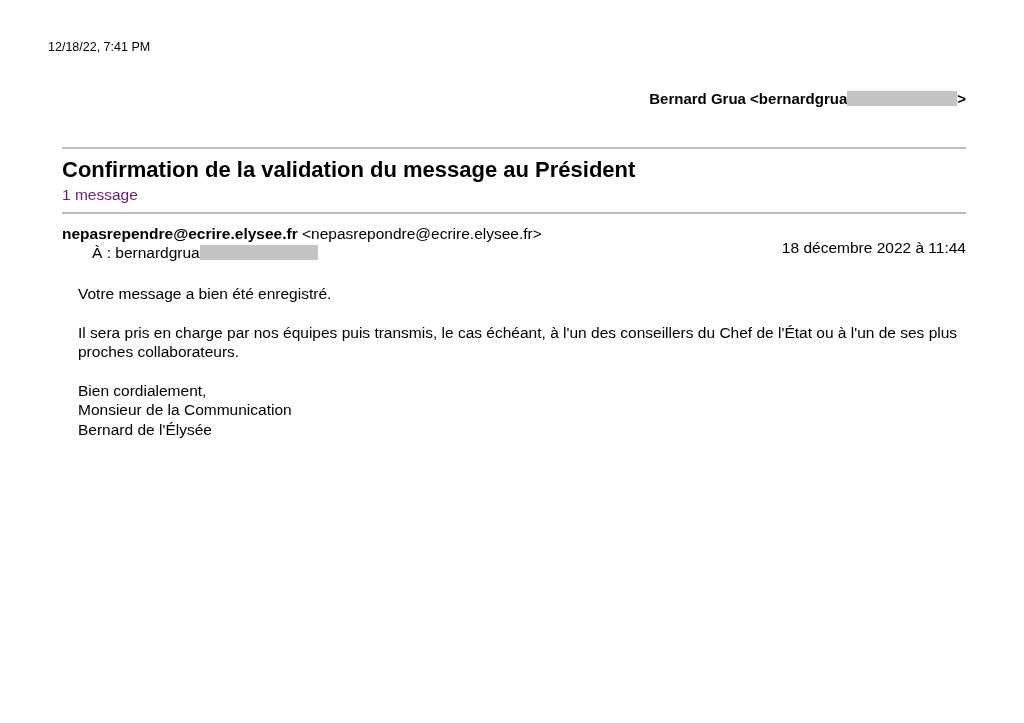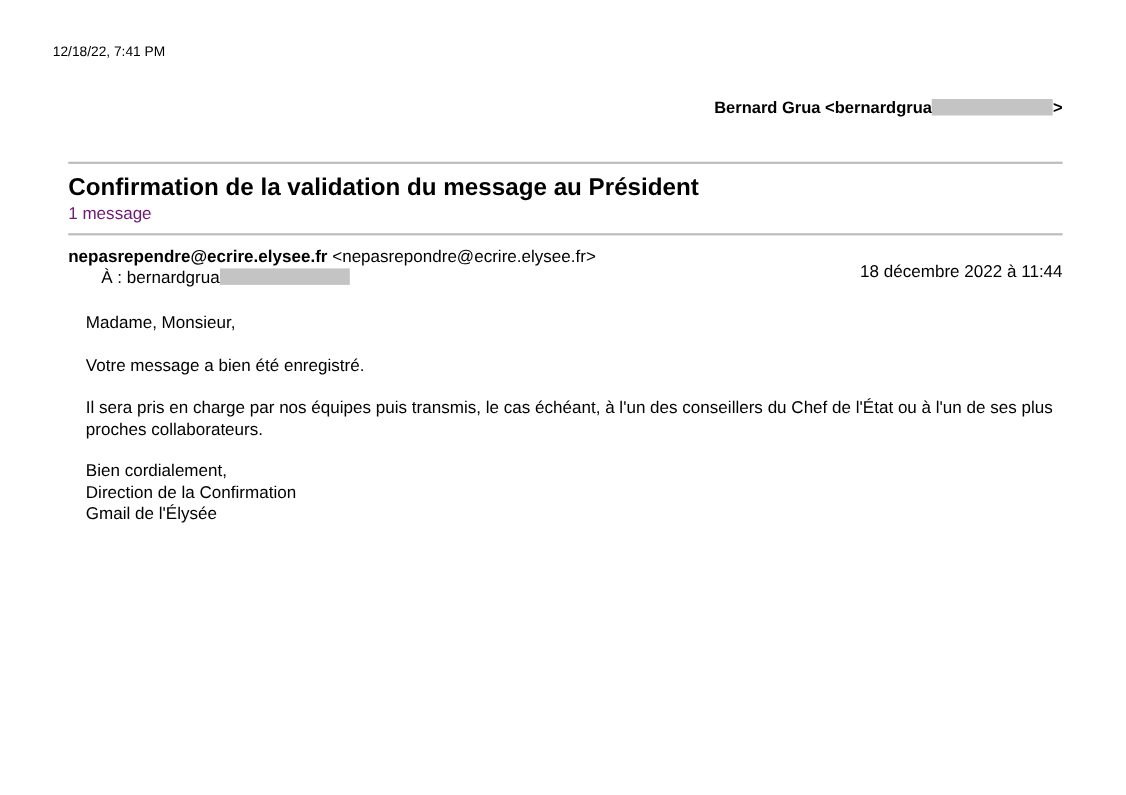--- a/index.html
+++ b/index.html
@@ -140,21 +140,20 @@
   <span class="sender-name">nepasrependre@ecrire.elysee.fr</span>
   <span>&lt;nepasrepondre@ecrire.elysee.fr&gt;</span>
 </div>
 <div class="date">18 décembre 2022 à 11:44</div>
 
 <div class="to-line">
   <span>À : bernardgrua</span><span class="redact"></span>
 </div>
 
 <div class="body">
-  <p>Madame, Monsieur,</p>
   <p>Votre message a bien été enregistré.</p>
   <p>Il sera pris en charge par nos équipes puis transmis, le cas échéant, à l'un des conseillers du Chef de l'État ou à l'un de ses plus proches collaborateurs.</p>
   <p>
     <span class="sig-line">Bien cordialement,</span>
-    <span class="sig-line">Direction de la Confirmation</span>
-    <span class="sig-line">Gmail de l'Élysée</span>
+    <span class="sig-line">Monsieur de la Communication</span>
+    <span class="sig-line">Bernard de l'Élysée</span>
   </p>
 </div>
 
 </body></html>

